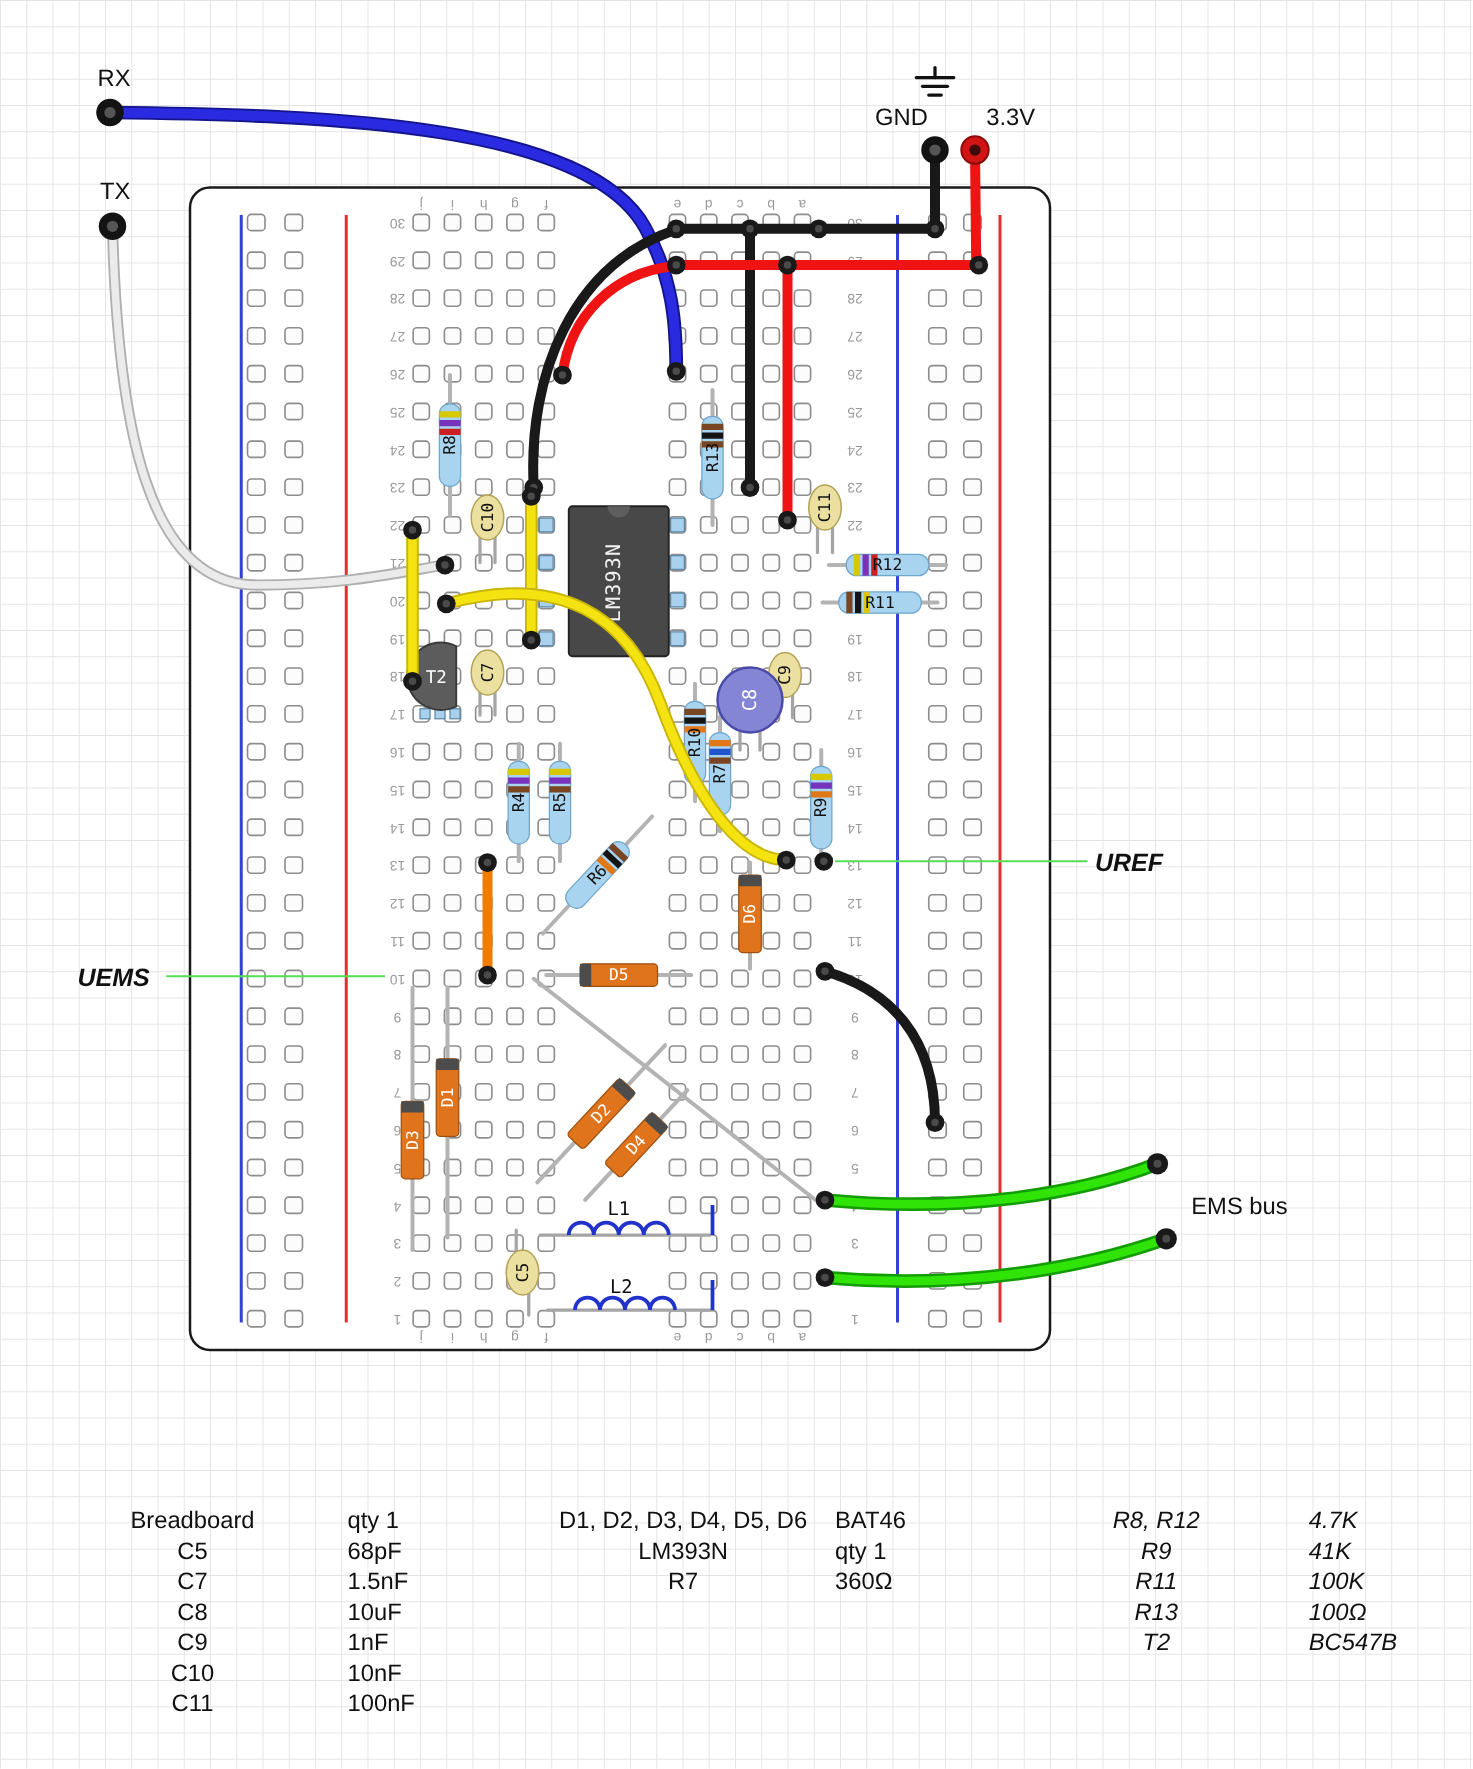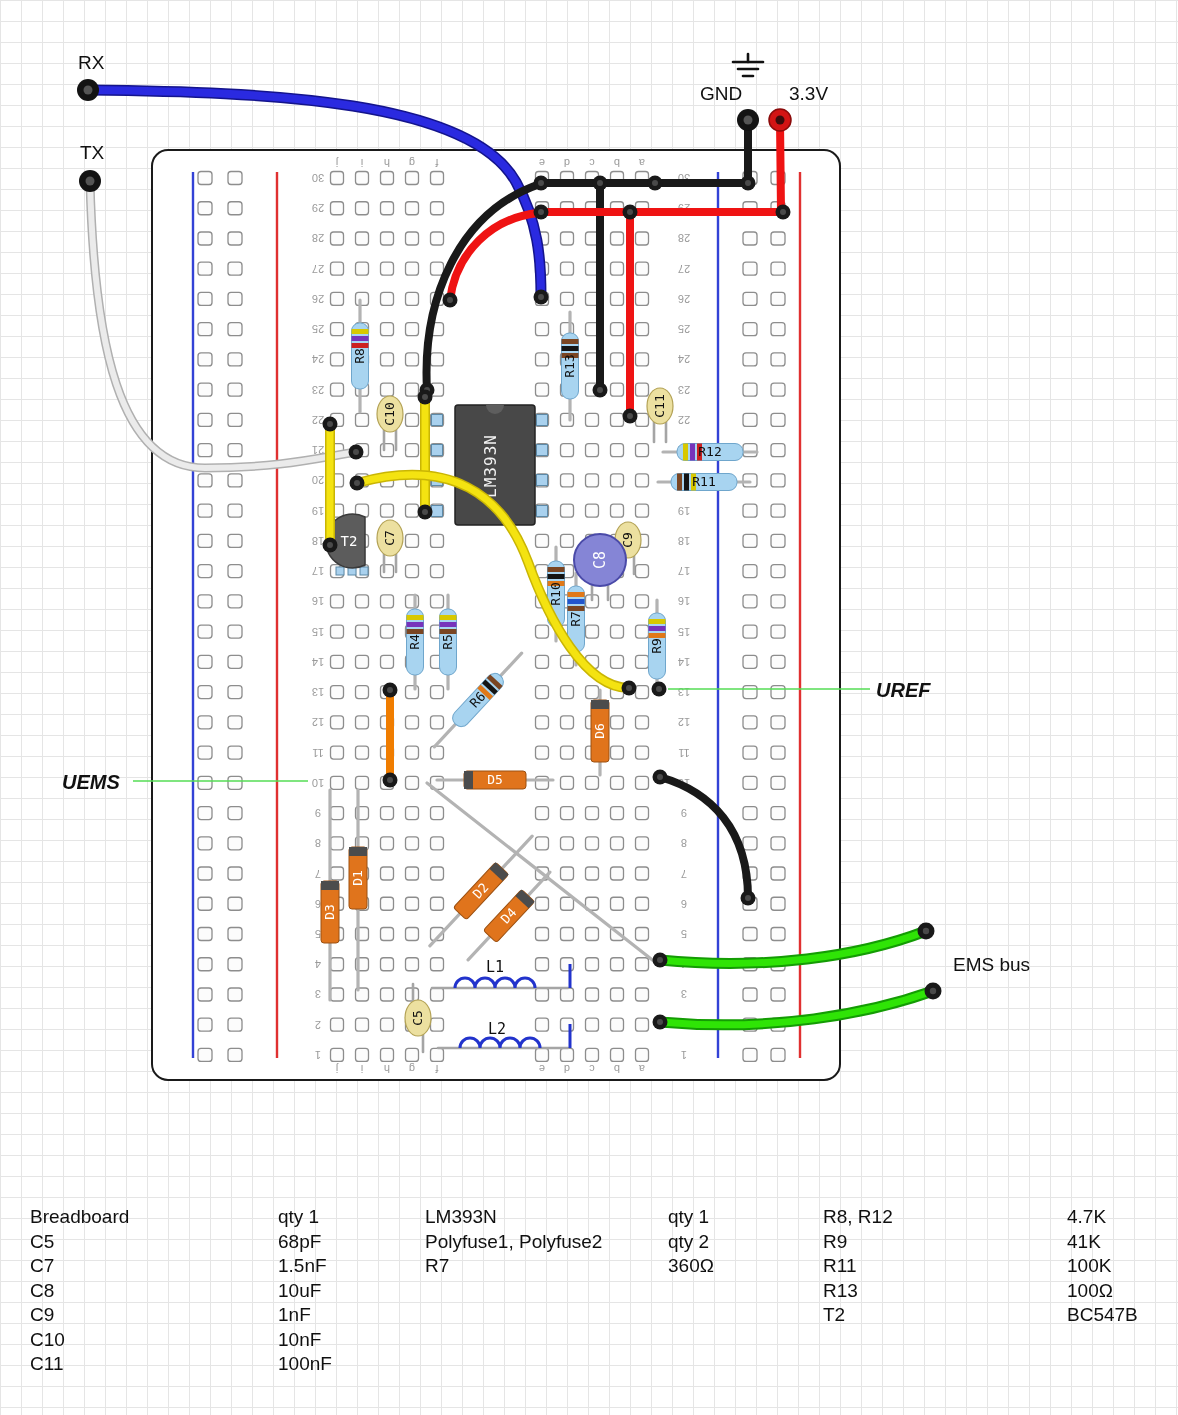--- a/index.html
+++ b/index.html
@@ -28,21 +28,21 @@
   .iclabel{font-family:"DejaVu Sans Mono",monospace;font-size:16px;fill:#f2f2f2;text-anchor:middle;letter-spacing:1px;}
   .tlabel{font-family:"Liberation Sans",sans-serif;font-size:19px;fill:#111111;}
   .ann{font-style:italic;font-weight:bold;font-size:20px;}
   .wire{fill:none;stroke-linecap:round;stroke-linejoin:round;}
   .dot{fill:#191919;}
   .dotc{fill:#4a4a4a;}
   .pin{fill:#a9d1ee;stroke:#5d8aa8;stroke-width:1;}
   .gnds{stroke:#111;stroke-width:2.6;stroke-linecap:round;}
   
   .bom-group{position:absolute;font-size:19px;color:#101010;}
-  .bom-row{display:flex;line-height:24.5px;white-space:nowrap;}
+  .bom-row{display:flex;line-height:24.5px;white-space:nowrap;text-align:center;}
   .g1n{width:248px;} .g2n{width:243px;} .g3n{width:244px;}
 </style>
 </head>
 <body>
 
 <div class="canvas">
 
 <svg class="board" width="1178" height="1140" viewBox="0 0 1178 1140">
 
   <rect class="board-outline" x="152" y="150" width="688" height="930" rx="16"></rect>
@@ -920,34 +920,34 @@
         <span>10nF</span>
       </div>
   <div class="bom-row">
         <span class="g1n">C11</span>
         <span>100nF</span>
       </div>
 </div>
 
 <div class="bom-group" style="left:425px;top:1205px;">
   <div class="bom-row">
+        <span class="g2n">D1, D2, D3, D4, D5, D6</span>
+        <span>BAT46</span>
+      </div>
+  <div class="bom-row">
         <span class="g2n">LM393N</span>
         <span>qty 1</span>
       </div>
   <div class="bom-row">
-        <span class="g2n">Polyfuse1, Polyfuse2</span>
-        <span>qty 2</span>
-      </div>
-  <div class="bom-row">
         <span class="g2n">R7</span>
         <span>360Ω</span>
       </div>
 </div>
 
-<div class="bom-group" style="left:823px;top:1205px;">
+<div class="bom-group" style="left:803px;top:1205px;font-style:italic;">
   <div class="bom-row">
         <span class="g3n">R8, R12</span>
         <span>4.7K</span>
       </div>
   <div class="bom-row">
         <span class="g3n">R9</span>
         <span>41K</span>
       </div>
   <div class="bom-row">
         <span class="g3n">R11</span>

